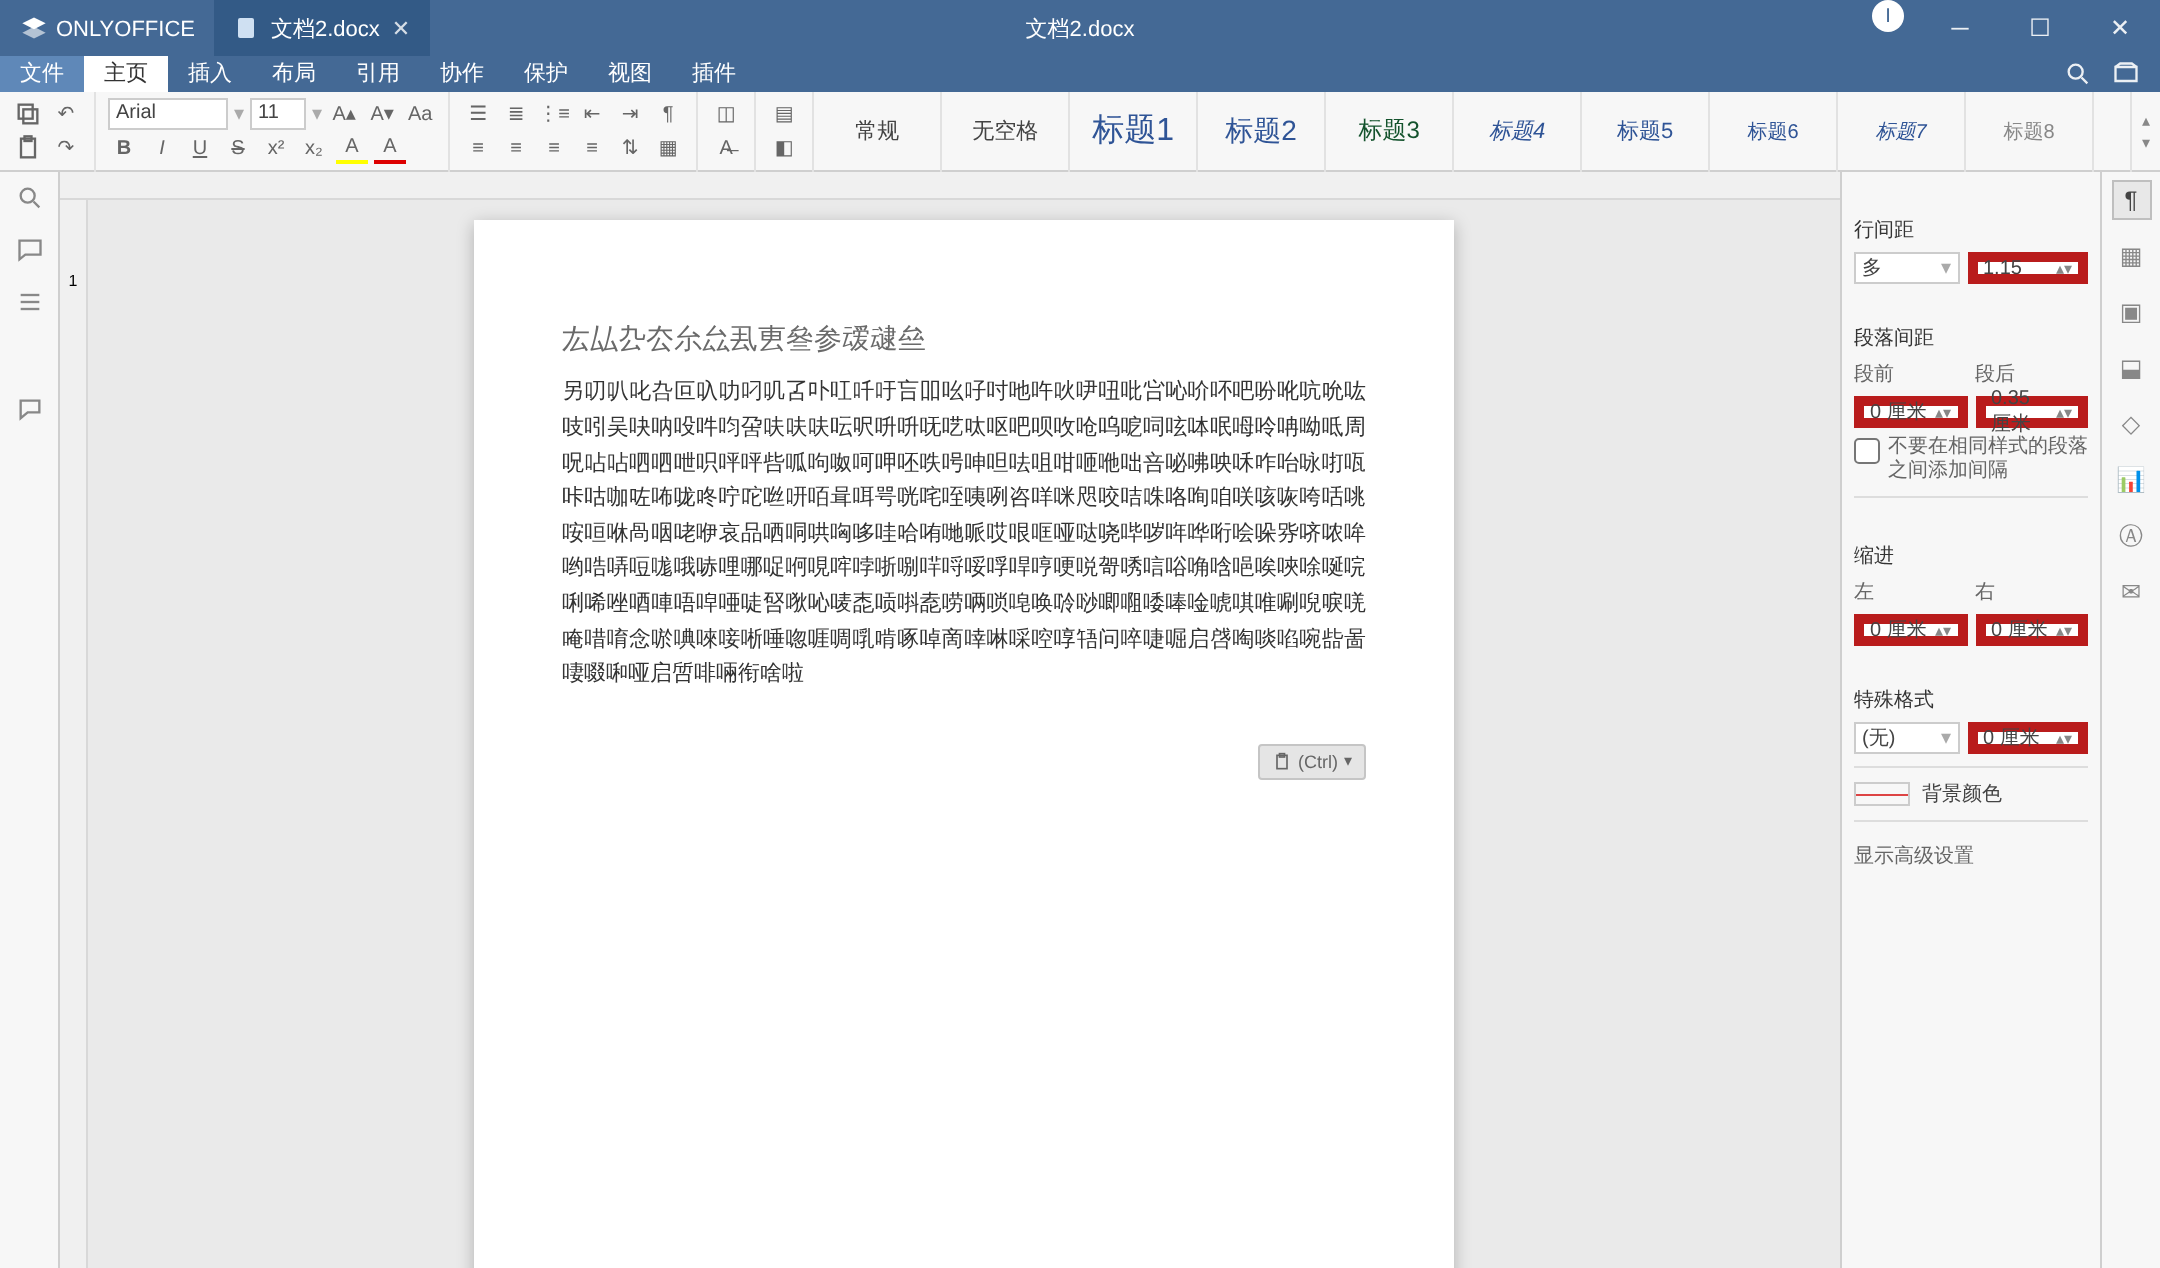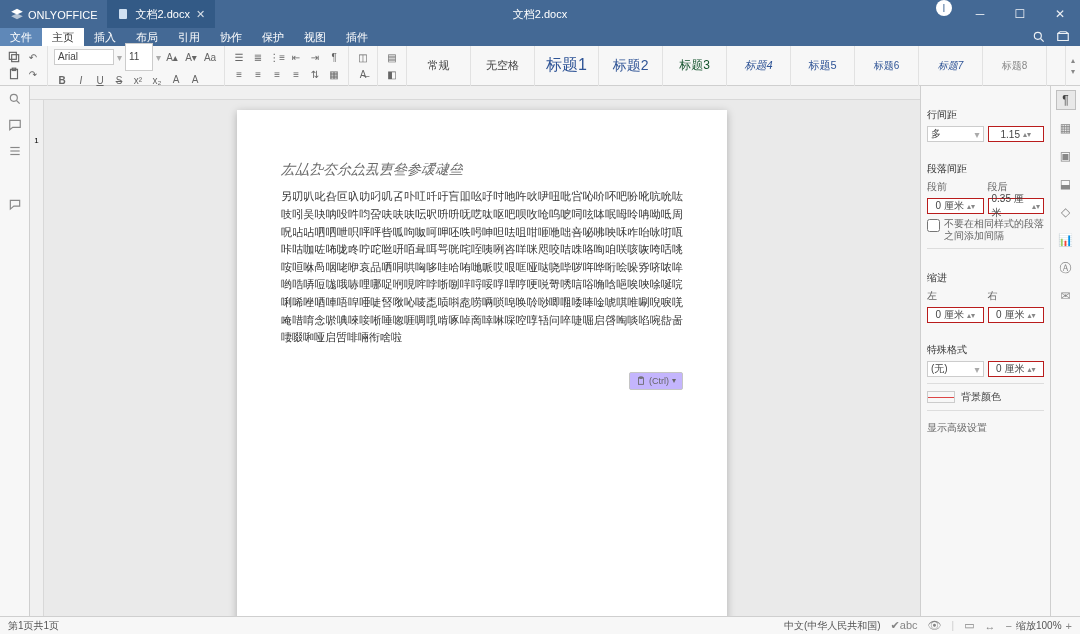--- a/index.html
+++ b/index.html
@@ -19,21 +19,21 @@
 .menubar .menu-item.active{background:#fff;color:#333}
 .menubar .file-btn{background:#5f88b8;padding:0 10px}
 .menubar-right{margin-left:auto;display:flex;gap:6px;padding-right:8px}
 .menubar-right .ico{width:18px;height:18px;display:flex;align-items:center;justify-content:center;opacity:.9}
 .toolbar{height:40px;background:#f7f7f7;border-bottom:1px solid #cfcfcf;display:flex;align-items:center;font-size:10px;color:#444}
 .tb-group{display:flex;align-items:center;padding:0 6px;height:40px;border-right:1px solid #e2e2e2;gap:3px}
 .tb-ico{width:16px;height:16px;display:flex;align-items:center;justify-content:center;color:#666}
 .tb-stack{display:flex;flex-direction:column;gap:1px}
 .tb-row{display:flex;gap:3px;align-items:center}
 .font-name{width:60px;height:16px;border:1px solid #ccc;background:#fff;font-size:10px;padding:0 3px;line-height:14px;display:flex;align-items:center}
-.font-size{width:28px;height:28px;border:1px solid #ccc;background:#fff;font-size:10px;padding:0 3px;line-height:14px;display:flex;align-items:center}
+.font-size{width:28px;height:16px;border:1px solid #ccc;background:#fff;font-size:10px;padding:0 3px;line-height:14px;display:flex;align-items:center}
 .style-strip{display:flex;flex:1;height:40px;overflow:hidden;border-right:1px solid #e2e2e2}
 .style-item{min-width:64px;border-right:1px solid #e2e2e2;display:flex;align-items:center;justify-content:center;font-size:11px;padding:0 4px;white-space:nowrap}
 .style-item.normal{font-size:11px;color:#444}
 .style-item.h1{font-size:16px;font-weight:normal;color:#2f5496}
 .style-item.h2{font-size:14px;color:#2f5496}
 .style-item.h3{font-size:12px;color:#14532d}
 .style-item.h4{font-style:italic;color:#2f5496;font-size:11px}
 .style-item.h5{color:#2f5496;font-size:11px}
 .style-item.h6{color:#2f5496;font-size:10px}
 .style-item.h7{font-style:italic;color:#2f5496;font-size:10px}
@@ -42,33 +42,33 @@
 .body-row{flex:1;display:flex;min-height:0}
 .left-rail{width:30px;background:#f7f7f7;border-right:1px solid #cfcfcf;display:flex;flex-direction:column;align-items:center;padding-top:4px;gap:8px;color:#888;font-size:12px}
 .left-rail .rail-ico{width:18px;height:18px;display:flex;align-items:center;justify-content:center}
 .editor-zone{flex:1;display:flex;flex-direction:column;min-width:0;background:#eee}
 .hruler{height:14px;background:#f0f0f0;border-bottom:1px solid #d8d8d8;position:relative;font-size:7px;color:#888;overflow:hidden}
 .canvas{flex:1;overflow:hidden;background:#eaeaea;position:relative;display:flex}
 .vruler{width:14px;background:#f0f0f0;border-right:1px solid #d8d8d8;display:flex;flex-direction:column;align-items:center;font-size:8px;padding-top:30px}
 .vruler .vnum{margin:6px 0}
 .page-wrap{flex:1;overflow:hidden;display:flex;justify-content:center;padding-top:10px}
 .page{width:490px;height:690px;background:#fff;box-shadow:0 2px 8px rgba(0,0,0,.25);padding:48px 44px;font-size:11px;color:#333;line-height:1.6;position:relative}
-.page .heading{font-size:14px;color:#6a6a6a;font-style:italic;margin-bottom:8px}
+.page .heading{font-size:14px;color:#6a6a6a;margin-bottom:8px}
 .page .para{text-align:justify;color:#333}
-.paste-hint{position:absolute;right:44px;top:262px;border:1px solid #c5c5c5;background:#c4b5fd;font-size:9px;padding:1px 6px;color:#666;display:flex;align-items:center;gap:3px;border-radius:2px}
+.paste-hint{position:absolute;right:44px;top:262px;border:1px solid #c5c5c5;background:#e5e5e5;font-size:9px;padding:1px 6px;color:#666;display:flex;align-items:center;gap:3px;border-radius:2px}
 .right-rail{width:30px;background:#f7f7f7;border-left:1px solid #cfcfcf;display:flex;flex-direction:column;align-items:center;padding-top:4px;gap:8px;color:#888;font-size:12px}
 .right-rail .rail-ico{width:20px;height:20px;display:flex;align-items:center;justify-content:center;border:1px solid transparent}
 .right-rail .rail-ico.active{border:1px solid #bfbfbf;background:#e8e8e8;color:#444}
 .side-panel{width:130px;background:#f7f7f7;border-left:1px solid #cfcfcf;padding:6px 6px;font-size:10px;color:#444;display:flex;flex-direction:column;gap:4px}
 .sp-section-title{font-size:10px;color:#333;margin-top:16px}
 .sp-row{display:flex;gap:4px;align-items:center}
 .sp-col{display:flex;flex-direction:column;flex:1}
 .sp-label{color:#666}
 .sp-select{height:16px;border:1px solid #ccc;background:#fff;font-size:10px;padding:0 3px;display:flex;align-items:center;justify-content:space-between}
-.sp-num{height:16px;border:1px solid #b91c1c;background:#fff;font-size:10px;display:flex;align-items:center;justify-content:center;padding:0 3px;flex:1}
+.sp-num{height:16px;border:5px solid #b91c1c;background:#fff;font-size:10px;display:flex;align-items:center;justify-content:space-between;padding:0 3px;flex:1}
 .sp-num .spin{margin-left:3px;color:#888;font-size:8px}
 .sp-check{display:flex;align-items:flex-start;gap:4px;color:#666;line-height:1.2}
 .sp-check input{margin-top:1px}
 .sp-divider{height:1px;background:#ddd;margin:2px 0}
 .sp-color{display:flex;align-items:center;gap:6px}
 .sp-color .swatch{width:28px;height:12px;border:1px solid #ccc;position:relative}
 .sp-color .swatch::after{content:"";position:absolute;left:0;top:50%;right:0;border-top:1px solid #d44}
 .sp-link{text-align:left;color:#666;font-size:10px;margin-top:4px}
 .statusbar{height:18px;background:#f7f7f7;border-top:1px solid #cfcfcf;display:flex;align-items:center;font-size:10px;color:#555;padding:0 8px;gap:10px}
 .statusbar .spacer{flex:1}
@@ -378,29 +378,14 @@
       <div class="rail-ico">▦</div>
       <div class="rail-ico">▣</div>
       <div class="rail-ico">⬓</div>
       <div class="rail-ico">◇</div>
       <div class="rail-ico">📊</div>
       <div class="rail-ico">Ⓐ</div>
       <div class="rail-ico">✉</div>
     </div>
   </div>
 
-  <div class="statusbar">
-    <span>第1页共1页</span>
-    <div class="spacer"></div>
-    <span>中文(中华人民共和国)</span>
-    <span class="sb-ico">✔abc</span>
-    <span class="sb-ico">👁</span>
-    <span style="color:#ccc">|</span>
-    <span class="sb-ico">▭</span>
-    <span class="sb-ico">↔</span>
-    <div class="zoom-ctl">
-      <span class="sb-ico">−</span>
-      <span>缩放100%</span>
-      <span class="sb-ico">+</span>
-    </div>
-  </div>
 
 </div>
 
 </body></html>

